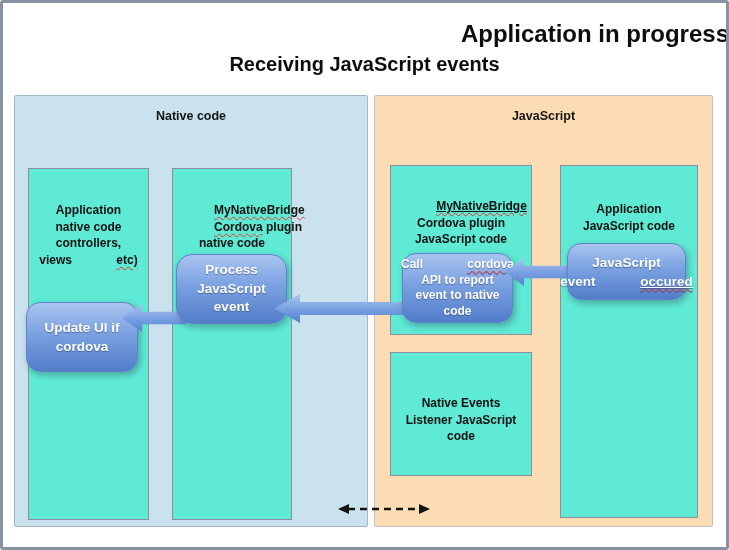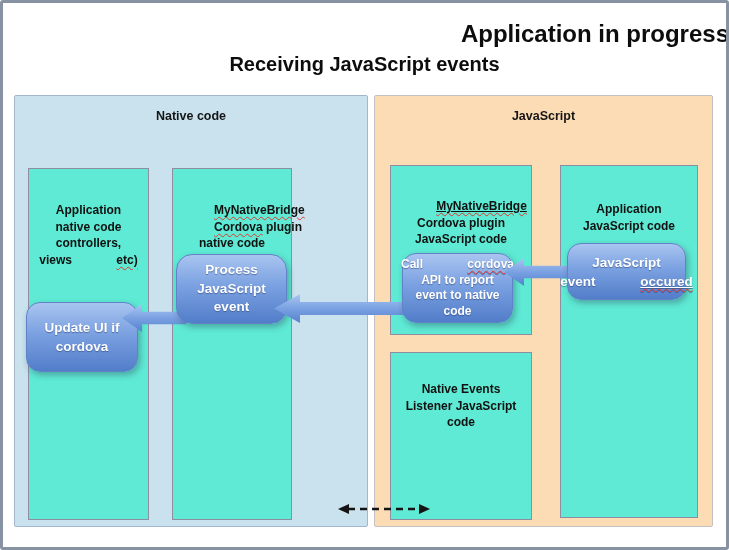--- a/index.html
+++ b/index.html
@@ -57,21 +57,21 @@
     <div class="bl"><span class="sq">Cordova</span><span> plugin</span></div>
     <div class="bl">native code</div>
   </div>
 
   <div class="pbox" style="left:390px;top:165px;width:142px;height:170px;padding-top:32px;">
     <div class="bl"><span class="u-black"><span class="sq">MyNativeBridge</span></span></div>
     <div class="bl">Cordova plugin</div>
     <div class="bl">JavaScript code</div>
   </div>
 
-  <div class="pbox" style="left:390px;top:352px;width:142px;height:168px;padding-top:28px;">
+  <div class="pbox" style="left:390px;top:352px;width:142px;height:124px;padding-top:42px;">
     <div class="bl">Native Events</div>
     <div class="bl">Listener JavaScript</div>
     <div class="bl">code</div>
   </div>
 
   <div class="pbox" style="left:560px;top:165px;width:138px;height:353px;padding-top:35px;">
     <div class="bl">Application</div>
     <div class="bl">JavaScript code</div>
   </div>
 

